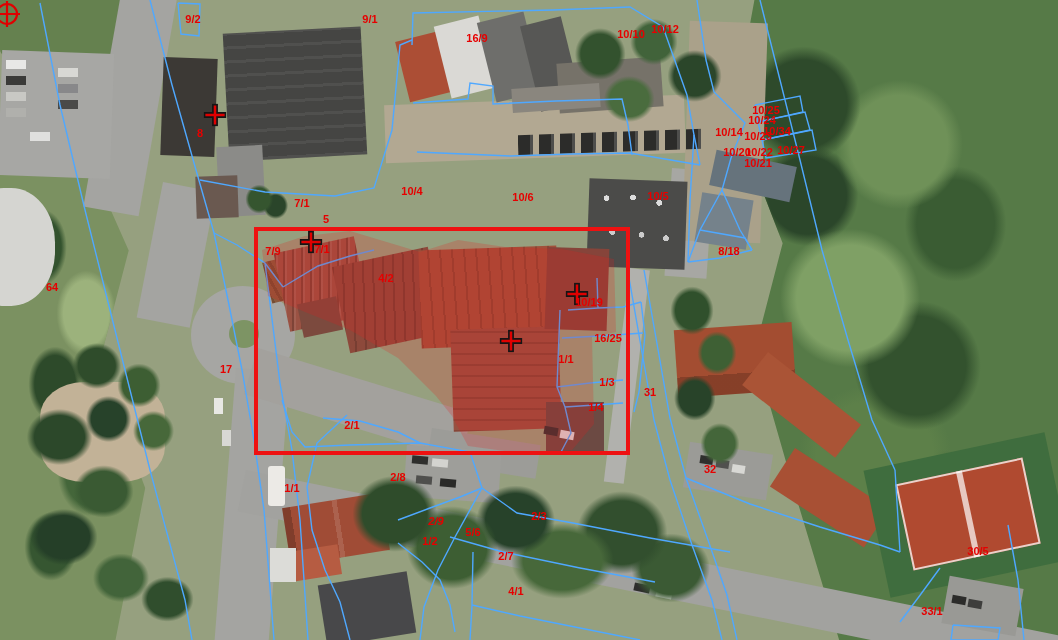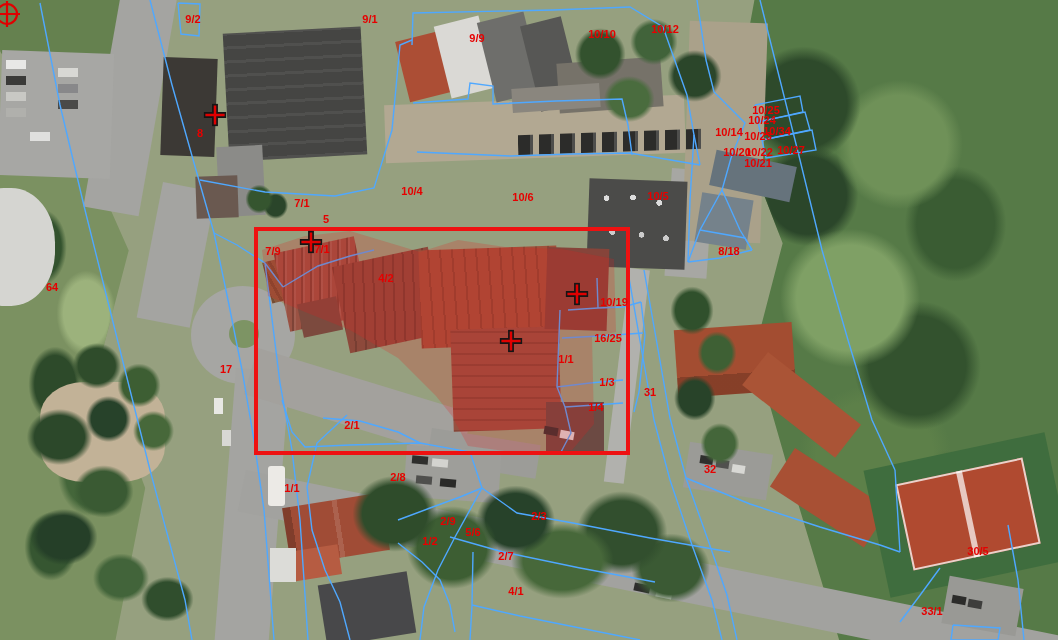--- a/index.html
+++ b/index.html
@@ -158,53 +158,53 @@
     </svg>
   <div id="highlight" style="background: rgba(232, 28, 28, 0.22); clip-path: polygon(262px 250px, 305px 236px, 350px 231px, 420px 252px, 458px 240px, 505px 247px, 562px 249px, 614px 259px, 616px 332px, 592px 337px, 594px 424px, 572px 450px, 520px 453px, 468px 446px, 452px 416px, 436px 396px, 398px 358px, 350px 330px, 305px 312px, 268px 296px);"></div>
   <div id="selrect" style="left: 254px; top: 227px; width: 376px; height: 228px; border-color: rgb(238, 17, 17);"></div>
   <div id="circmark" style="left: 7px; top: 16px;"><svg width="34" height="34" viewBox="0 0 34 34">
         <circle cx="17" cy="17" r="10" fill="none" stroke="#e00000" stroke-width="2.2"></circle>
         <path d="M17 4 V30 M4 17 H30" stroke="#e00000" stroke-width="2.2"></path>
       </svg></div>
 
 <span class="lbl" style="left: 193px; top: 19px; color: rgb(230, 0, 0);">9/2</span>
     <span class="lbl" style="left: 370px; top: 19px; color: rgb(230, 0, 0);">9/1</span>
-    <span class="lbl" style="left: 477px; top: 38px; color: rgb(230, 0, 0);">9/9</span>
-    <span class="lbl" style="left: 602px; top: 34px; color: rgb(230, 0, 0);">10/10</span>
+    <span class="lbl" style="left: 477px; top: 38px; color: rgb(230, 0, 0);">16/9</span>
+    <span class="lbl" style="left: 631px; top: 34px; color: rgb(230, 0, 0);">10/10</span>
     <span class="lbl" style="left: 665px; top: 29px; color: rgb(230, 0, 0);">10/12</span>
     <span class="lbl" style="left: 200px; top: 133px; color: rgb(230, 0, 0);">8</span>
     <span class="lbl" style="left: 766px; top: 110px; color: rgb(230, 0, 0);">10/25</span>
     <span class="lbl" style="left: 762px; top: 120px; color: rgb(230, 0, 0);">10/24</span>
     <span class="lbl" style="left: 729px; top: 132px; color: rgb(230, 0, 0);">10/14</span>
     <span class="lbl" style="left: 758px; top: 136px; color: rgb(230, 0, 0);">10/23</span>
     <span class="lbl" style="left: 777px; top: 131px; color: rgb(230, 0, 0);">10/34</span>
     <span class="lbl" style="left: 791px; top: 150px; color: rgb(230, 0, 0);">10/27</span>
     <span class="lbl" style="left: 737px; top: 152px; color: rgb(230, 0, 0);">10/20</span>
     <span class="lbl" style="left: 759px; top: 152px; color: rgb(230, 0, 0);">10/22</span>
     <span class="lbl" style="left: 758px; top: 163px; color: rgb(230, 0, 0);">10/21</span>
     <span class="lbl" style="left: 412px; top: 191px; color: rgb(230, 0, 0);">10/4</span>
     <span class="lbl" style="left: 523px; top: 197px; color: rgb(230, 0, 0);">10/6</span>
     <span class="lbl" style="left: 658px; top: 196px; color: rgb(230, 0, 0);">10/5</span>
     <span class="lbl" style="left: 302px; top: 203px; color: rgb(230, 0, 0);">7/1</span>
     <span class="lbl" style="left: 326px; top: 219px; color: rgb(230, 0, 0);">5</span>
     <span class="lbl" style="left: 273px; top: 251px; color: rgb(230, 0, 0);">7/9</span>
     <span class="lbl" style="left: 322px; top: 249px; color: rgb(230, 0, 0);">7/1</span>
     <span class="lbl" style="left: 729px; top: 251px; color: rgb(230, 0, 0);">8/18</span>
-    <span class="lbl" style="left: 589px; top: 302px; color: rgb(230, 0, 0); margin-left: 25px;">10/19</span>
+    <span class="lbl" style="left: 589px; top: 302px; color: rgb(230, 0, 0);">10/19</span>
     <span class="lbl" style="left: 386px; top: 278px; color: rgb(230, 0, 0);">4/2</span>
     <span class="lbl" style="left: 608px; top: 338px; color: rgb(230, 0, 0);">16/25</span>
     <span class="lbl" style="left: 566px; top: 359px; color: rgb(230, 0, 0);">1/1</span>
     <span class="lbl" style="left: 607px; top: 382px; color: rgb(230, 0, 0);">1/3</span>
     <span class="lbl" style="left: 596px; top: 407px; color: rgb(230, 0, 0);">1/4</span>
     <span class="lbl" style="left: 650px; top: 392px; color: rgb(230, 0, 0);">31</span>
     <span class="lbl" style="left: 710px; top: 469px; color: rgb(230, 0, 0);">32</span>
     <span class="lbl" style="left: 352px; top: 425px; color: rgb(230, 0, 0);">2/1</span>
     <span class="lbl" style="left: 292px; top: 488px; color: rgb(230, 0, 0);">1/1</span>
     <span class="lbl" style="left: 398px; top: 477px; color: rgb(230, 0, 0);">2/8</span>
-    <span class="lbl" style="left: 448px; top: 521px; color: rgb(230, 0, 0);">2/9</span>
+    <span class="lbl" style="left: 436px; top: 521px; color: rgb(230, 0, 0); font-style: italic;">2/9</span>
     <span class="lbl" style="left: 473px; top: 532px; color: rgb(230, 0, 0);">5/6</span>
     <span class="lbl" style="left: 430px; top: 541px; color: rgb(230, 0, 0);">1/2</span>
     <span class="lbl" style="left: 539px; top: 516px; color: rgb(230, 0, 0);">2/3</span>
     <span class="lbl" style="left: 506px; top: 556px; color: rgb(230, 0, 0);">2/7</span>
     <span class="lbl" style="left: 516px; top: 591px; color: rgb(230, 0, 0);">4/1</span>
     <span class="lbl" style="left: 52px; top: 287px; color: rgb(230, 0, 0);">64</span>
     <span class="lbl" style="left: 226px; top: 369px; color: rgb(230, 0, 0);">17</span>
     <span class="lbl" style="left: 978px; top: 551px; color: rgb(230, 0, 0);">30/5</span>
     <span class="lbl" style="left: 932px; top: 611px; color: rgb(230, 0, 0);">33/1</span>
     <div class="cross" style="left: 215px; top: 117px;"><svg width="23" height="23" viewBox="0 0 22 22">

